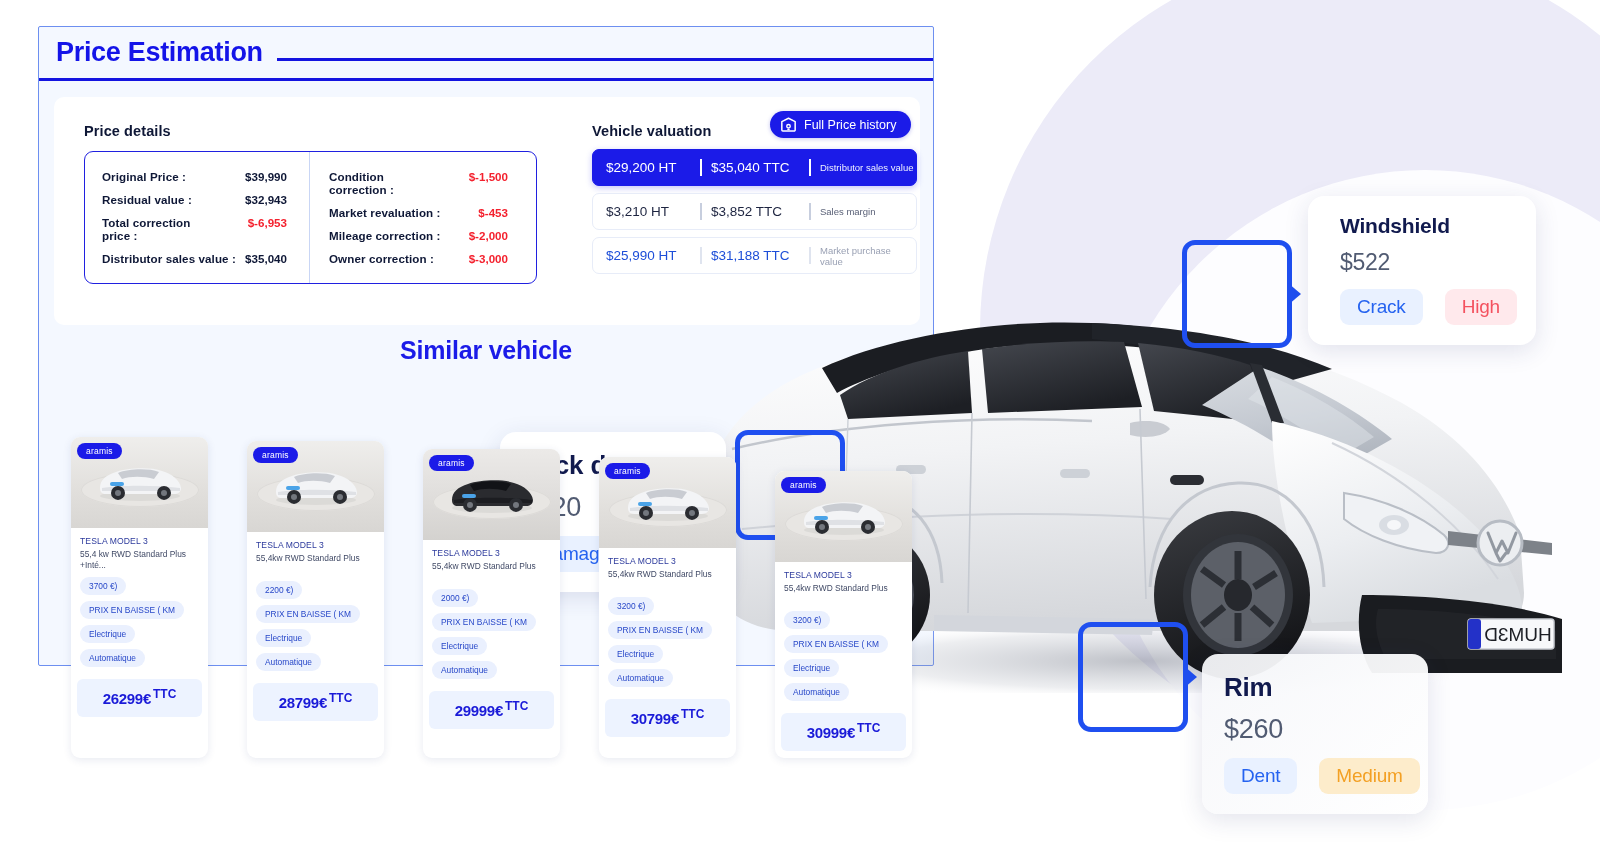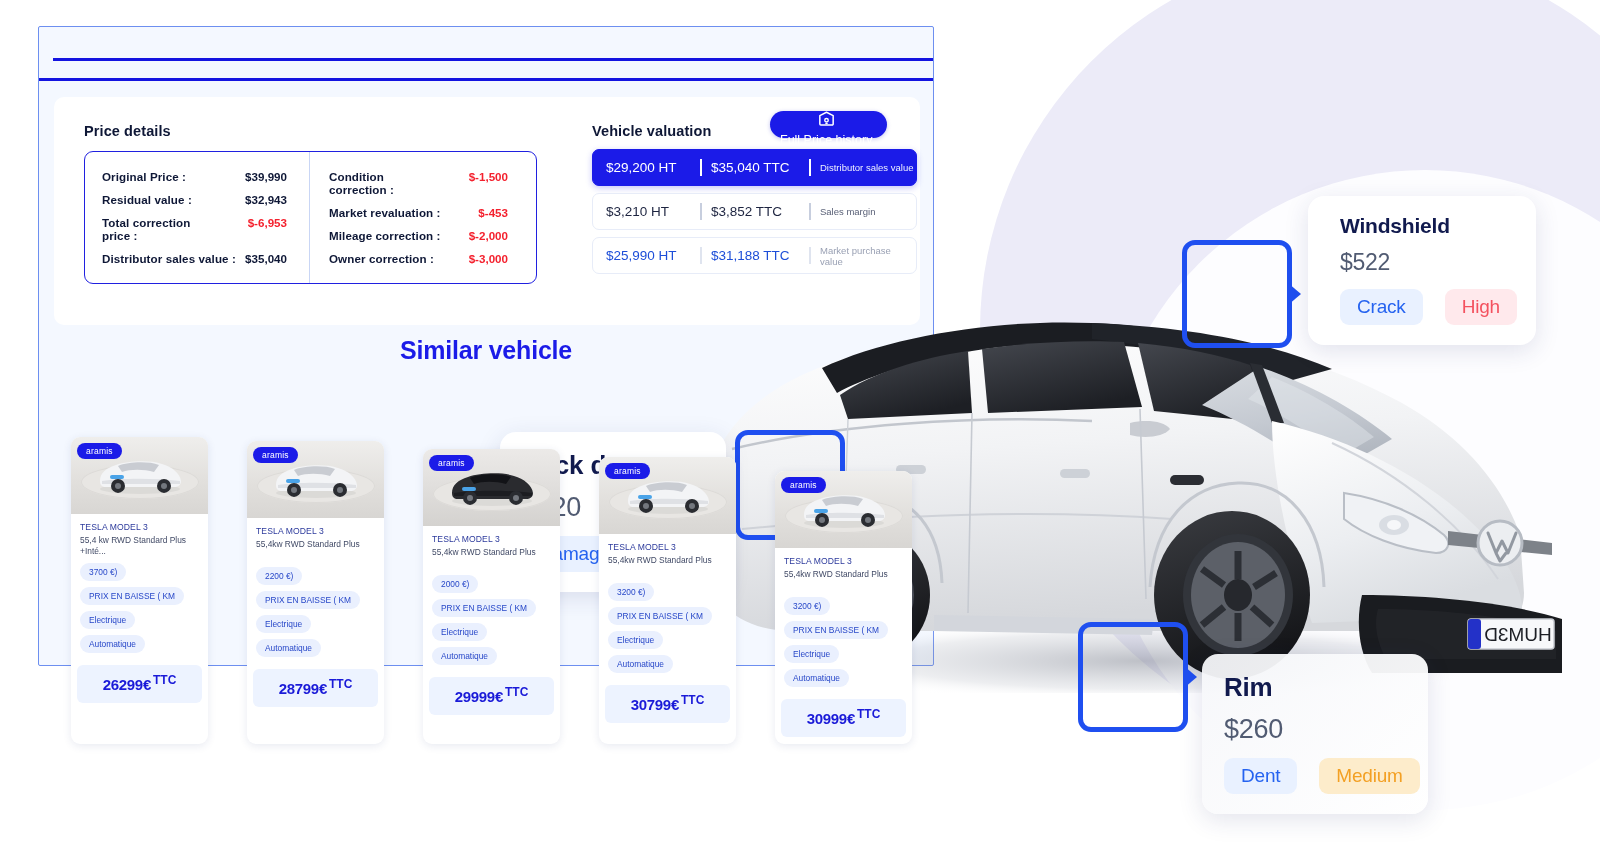--- a/index.html
+++ b/index.html
@@ -90,21 +90,20 @@
 
   
   .vv-label { position: absolute; left: 538px; top: 26px; }
   .btn-history {
     position: absolute; left: 716px; top: 14px;
     height: 27px; padding: 0 15px 0 10px;
     background: #1b1be8; border-radius: 14px;
     display: flex; align-items: center; gap: 7px;
     color: #fff; font-size: 12.5px; cursor: pointer;
     box-shadow: 0 1px 4px rgba(20,20,200,.25);
-    flex-direction: column;
   }
   .wallet-icon { width: 17px; height: 15px; display: block; }
 
   .vv-list { position: absolute; left: 538px; top: 52px; width: 325px; }
   .vv-row {
     height: 37px; border-radius: 7px;
     display: flex; align-items: center; padding-left: 13px;
     margin-bottom: 7px;
     border: 1px solid #e7ecf8; background: #fff;
   }
@@ -131,21 +130,21 @@
   }
 
   .cards { position: absolute; left: 32px; top: 356px; display: flex; }
 
   .vcard {
     width: 137px; background: #fff; border-radius: 9px;
     box-shadow: 0 2px 9px rgba(30,45,120,.10);
     overflow: hidden; position: relative; flex: none;
   }
   .vcard-photo {
-    height: 77px; position: relative; overflow: hidden;
+    height: 91px; position: relative; overflow: hidden;
     background: linear-gradient(#efeeec 0%, #e2e0dd 55%, #d8d6d3 100%);
   }
   .vcard-photo.dark { background: linear-gradient(#eceae8 0%, #dfdddb 55%, #d4d2cf 100%); }
   .aramis-badge {
     position: absolute; left: 6px; top: 6px; z-index: 3;
     background: #1b1be8; color: #fff; font-size: 8.5px;
     padding: 3px 9px; border-radius: 9px; letter-spacing: .2px;
   }
   .turntable {
     position: absolute; left: 50%; top: 58%; transform: translate(-50%,-50%);
@@ -231,20 +230,21 @@
 <div id="stage">
 
   <div class="bg-lav-1"></div>
   <div class="bg-white-1"></div>
   <div class="bg-lav-2"></div>
   <div class="bg-white-2"></div>
 
   <div class="panel">
 
     <div class="panel-header">
+      <div class="panel-title">Price Estimation</div>
       <div class="title-rule"></div>
     </div>
 
     <div class="panel-body">
 
       <div class="top-card">
 
         <div class="section-label pd-label">Price details</div>
 
         <div class="pd-box">

